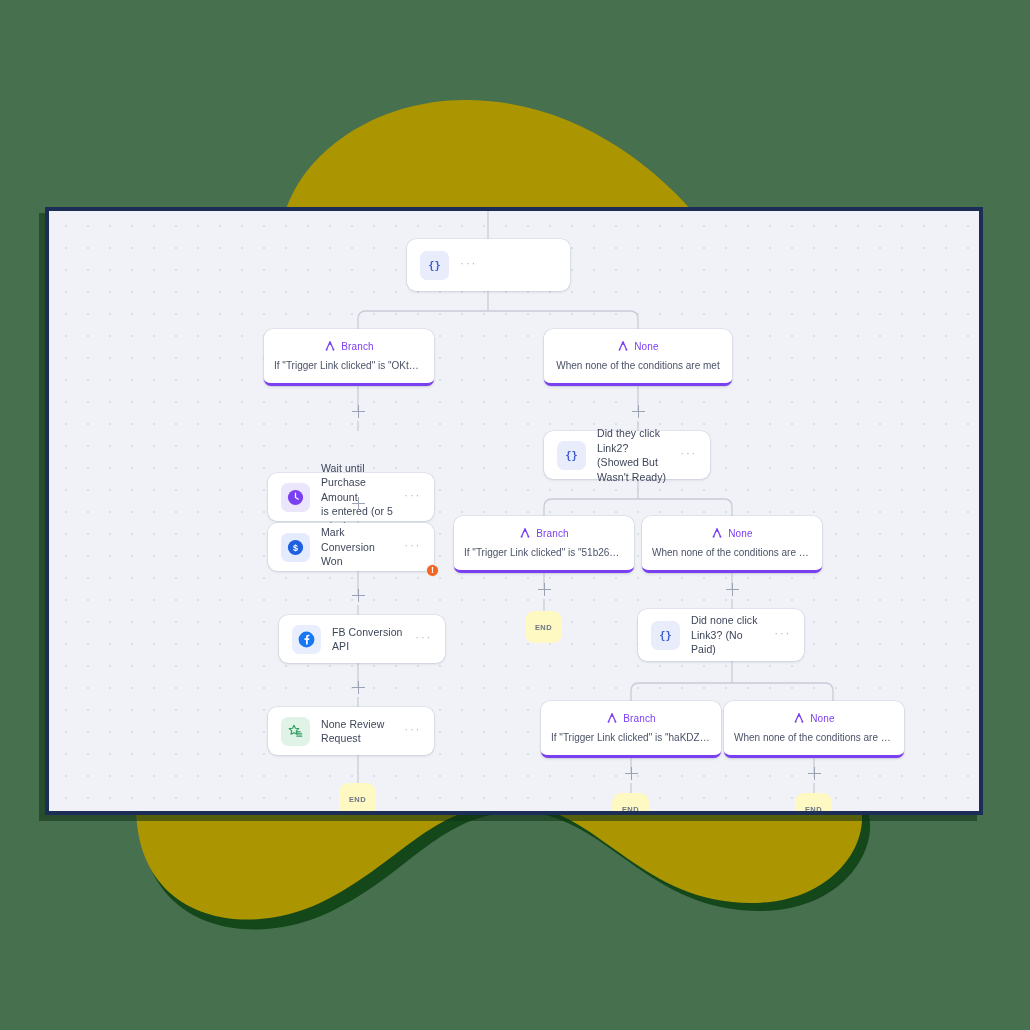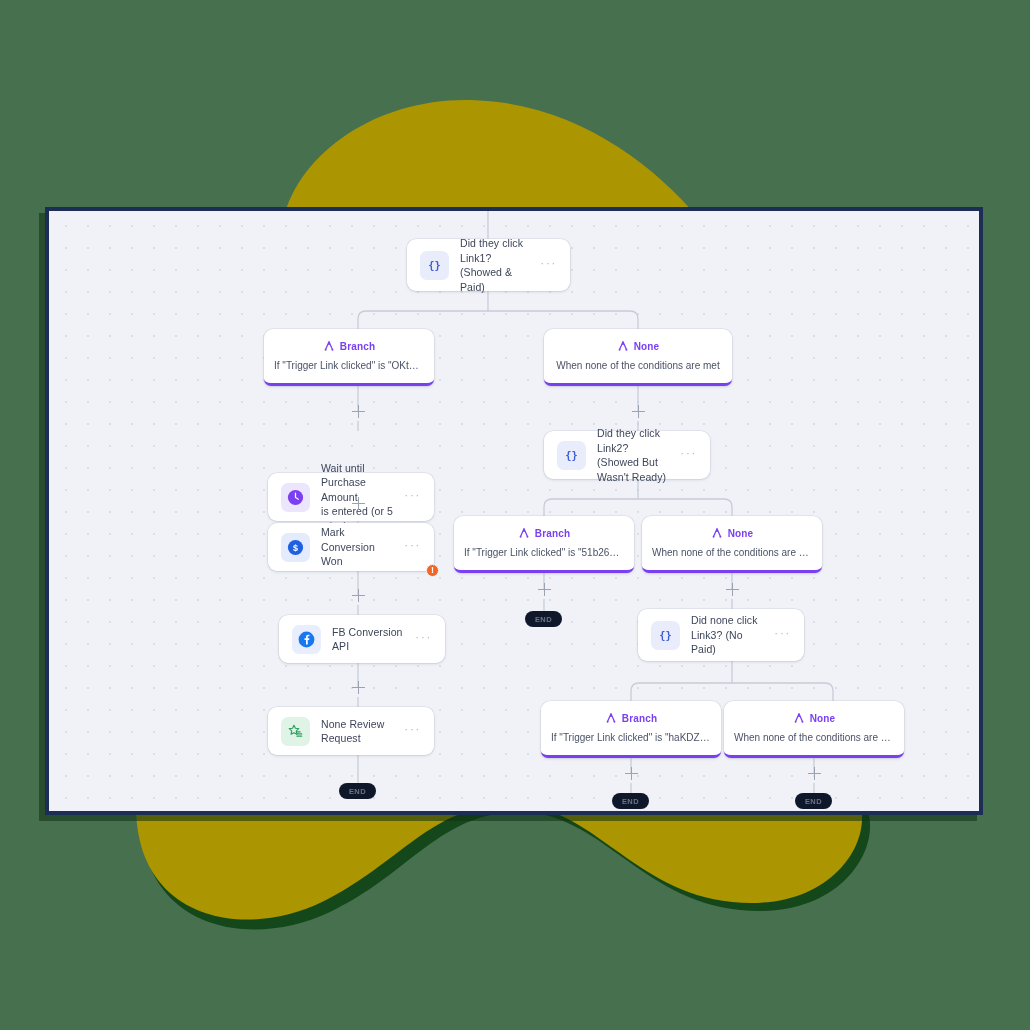--- a/index.html
+++ b/index.html
@@ -92,38 +92,38 @@
     padding: 11px 10px 10px;
     text-align: center;
   }
   .branch-head {
     display: flex; align-items: center; justify-content: center;
     gap: 5px;
     margin-bottom: 7px;
   }
   .branch-head .btitle {
     font-size: 10px;
-    font-weight: bold;
+    font-weight: normal;
     color: #7b3ff2;
     letter-spacing: .15px;
   }
   .branch-cond {
     font-size: 10px;
     color: #4a5266;
     line-height: 13px;
     white-space: nowrap;
     overflow: hidden;
     text-overflow: ellipsis;
   }
 
   
   .end-pill {
     position: absolute;
-    width: 37px; height: 16px;
-    background: #0f172a;
+    width: 37px; height: 32px;
+    background: #fef9c3;
     border-radius: 9px;
     display: flex; align-items: center; justify-content: center;
     font-size: 7.5px;
     font-weight: bold;
     color: #6d7487;
     letter-spacing: .4px;
   }
 
   
   .plus {
@@ -215,24 +215,20 @@
       <path d="M 765 547 V 562"></path>
       <path d="M 765 572 V 582"></path>
     </svg>
 
     <div class="node action" style="left:358px; top:28px; width:163px; height:52px;">
       <div class="node-icon" style="background:#e8ecfb;">
         <svg width="15" height="15" viewBox="0 0 16 16">
           <text x="8" y="12" text-anchor="middle" font-family="DejaVu Sans Mono, monospace" font-size="11" font-weight="bold" fill="#3c5ccf">{}</text>
         </svg>
       </div>
-      <div class="node-label">
-        <div>Did they click Link1?</div>
-        <div>(Showed &amp; Paid)</div>
-      </div>
       <div class="dots-menu">···</div>
     </div>
 
     <div class="node branch" style="left:215px; top:118px; width:170px; height:57px;">
       <div class="branch-head">
         <svg width="12" height="12" viewBox="0 0 14 14">
           <path d="M7 2 L3 11 M7 2 L11 11 M7 2 V5" stroke="#7b3ff2" stroke-width="1.5" fill="none" stroke-linecap="round"></path>
           <circle cx="3" cy="11.3" r="1.1" fill="#7b3ff2"></circle>
           <circle cx="11" cy="11.3" r="1.1" fill="#7b3ff2"></circle>
         </svg>

